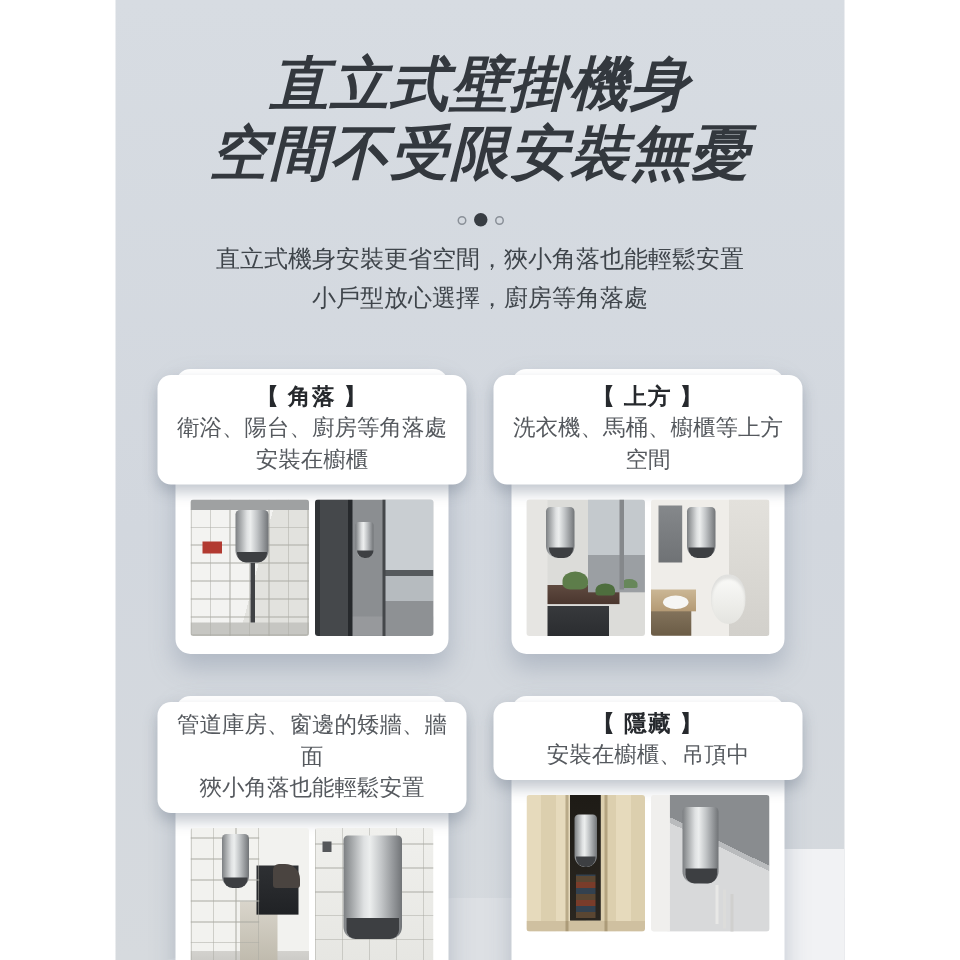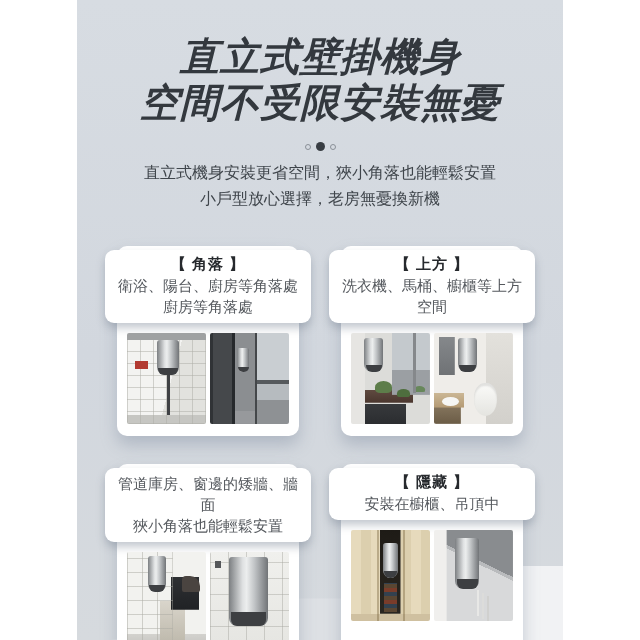--- a/index.html
+++ b/index.html
@@ -168,31 +168,31 @@
     </h1>
 
     <div class="dots">
       <span class="dot"></span>
       <span class="dot active"></span>
       <span class="dot"></span>
     </div>
 
     <p class="subtitle">
       <span>直立式機身安裝更省空間，狹小角落也能輕鬆安置</span>
-      <span>小戶型放心選擇，老房無憂換新機</span>
+      <span>小戶型放心選擇，廚房等角落處</span>
     </p>
 
     <div class="cards">
 
       <section class="card">
         <div class="card-head">
           <h2 class="card-title">【 角落 】</h2>
           <p class="card-desc">
             <span>衛浴、陽台、廚房等角落處</span>
-            <span>廚房等角落處</span>
+            <span>安裝在櫥櫃</span>
           </p>
         </div>
         <div class="photos">
           <div class="photo p1" title="bathroom-tiled-corner-with-wall-heater">
             <span class="heater"></span>
           </div>
           <div class="photo p2" title="balcony-corner-with-wall-heater">
             <span class="heater"></span>
           </div>
         </div>

